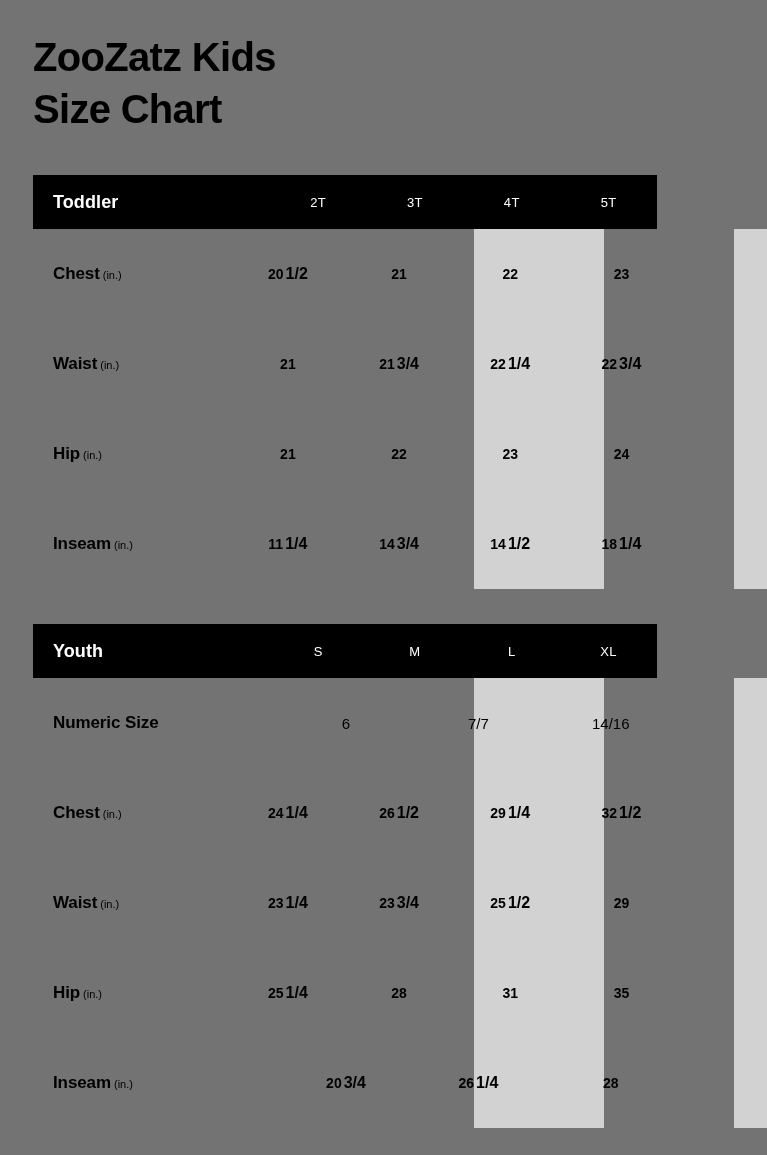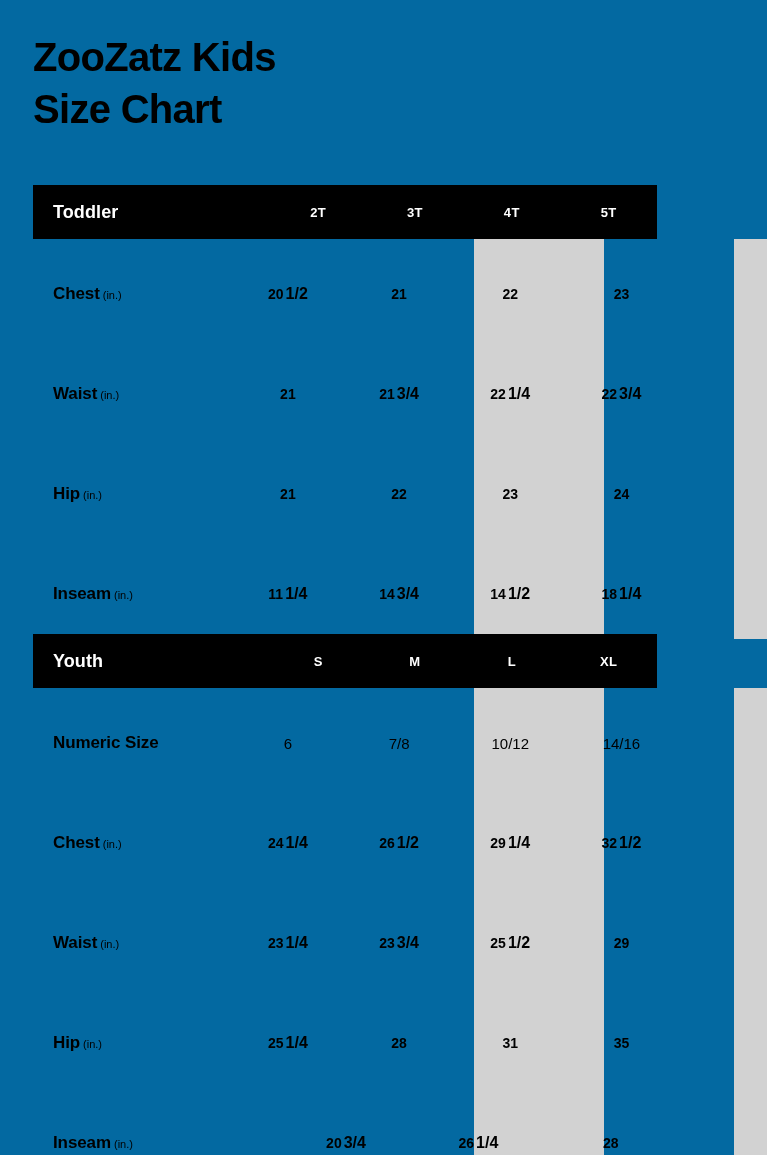--- a/index.html
+++ b/index.html
@@ -11,21 +11,21 @@
   body {
     font-family: "Liberation Sans", sans-serif;
     color: #000000;
     -webkit-font-smoothing: antialiased;
   }
   #page {
     position: relative;
     width: 767px;
     height: 1155px;
     overflow: hidden;
-    background: #0369a1;
+    background: #737373;
   }
 
   
   .title-block {
     position: absolute;
     left: 33px;
     top: 31px;
     width: 600px;
   }
   .title-line {
@@ -68,21 +68,20 @@
     background: #d2d2d2;
   }
   .band.b2 { left: 311px; }
   .band.b4 { left: 571px; }
 
   .trow {
     position: relative;
     display: flex;
     width: 624px;
     z-index: 1;
-    margin-top: 10px;
   }
   .thead {
     background: #000000;
     height: 54px;
   }
   .tbody-row { height: 90px; gap: 40px; }
 
   .cell {
     box-sizing: border-box;
     display: flex;
@@ -100,21 +99,21 @@
   
   .hdr-group {
     color: #ffffff;
     font-size: 18px;
     font-weight: bold;
     letter-spacing: 0.1px;
   }
   .hdr-size {
     color: #ffffff;
     font-size: 13px;
-    font-weight: bold;
+    font-weight: normal;
     letter-spacing: 0.3px;
   }
 
   
   .row-label {
     font-size: 17px;
     font-weight: bold;
     letter-spacing: -0.1px;
     color: #000000;
     white-space: nowrap;
@@ -267,24 +266,21 @@
           </div>
         </div>
         <div class="trow tbody-row">
           <div class="cell cell-label">
             <span class="row-label"><span>Numeric Size</span></span>
           </div>
           <div class="cell cell-val">
             <span class="val plain"><span>6</span></span>
           </div>
           <div class="cell cell-val">
-            <span class="val plain"><span>7/8</span></span>
-          </div>
-          <div class="cell cell-val">
-            <span class="val plain"><span>10/12</span></span>
+            <span class="val plain"><span>7/7</span></span>
           </div>
           <div class="cell cell-val">
             <span class="val plain"><span>14/16</span></span>
           </div>
         </div>
         <div class="trow tbody-row">
           <div class="cell cell-label">
             <span class="row-label"><span>Chest</span><span class="unit">(in.)</span></span>
           </div>
           <div class="cell cell-val">

